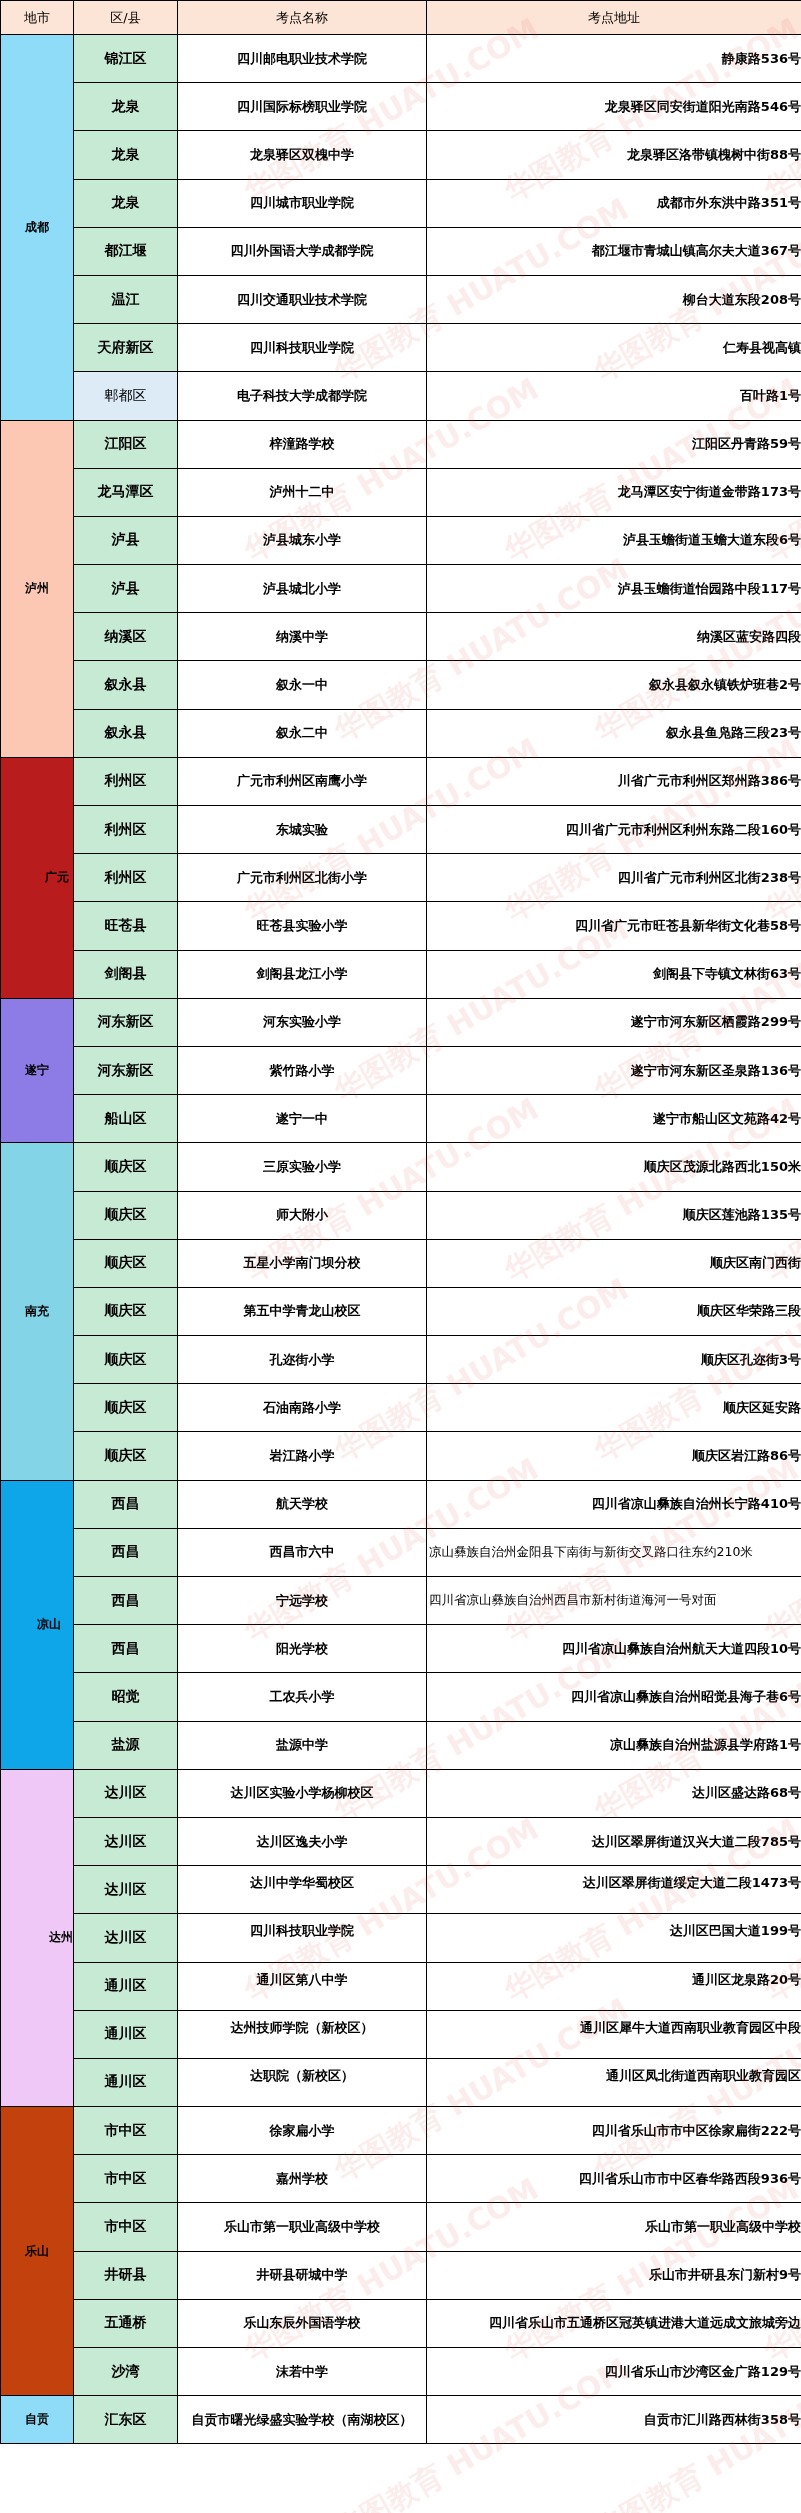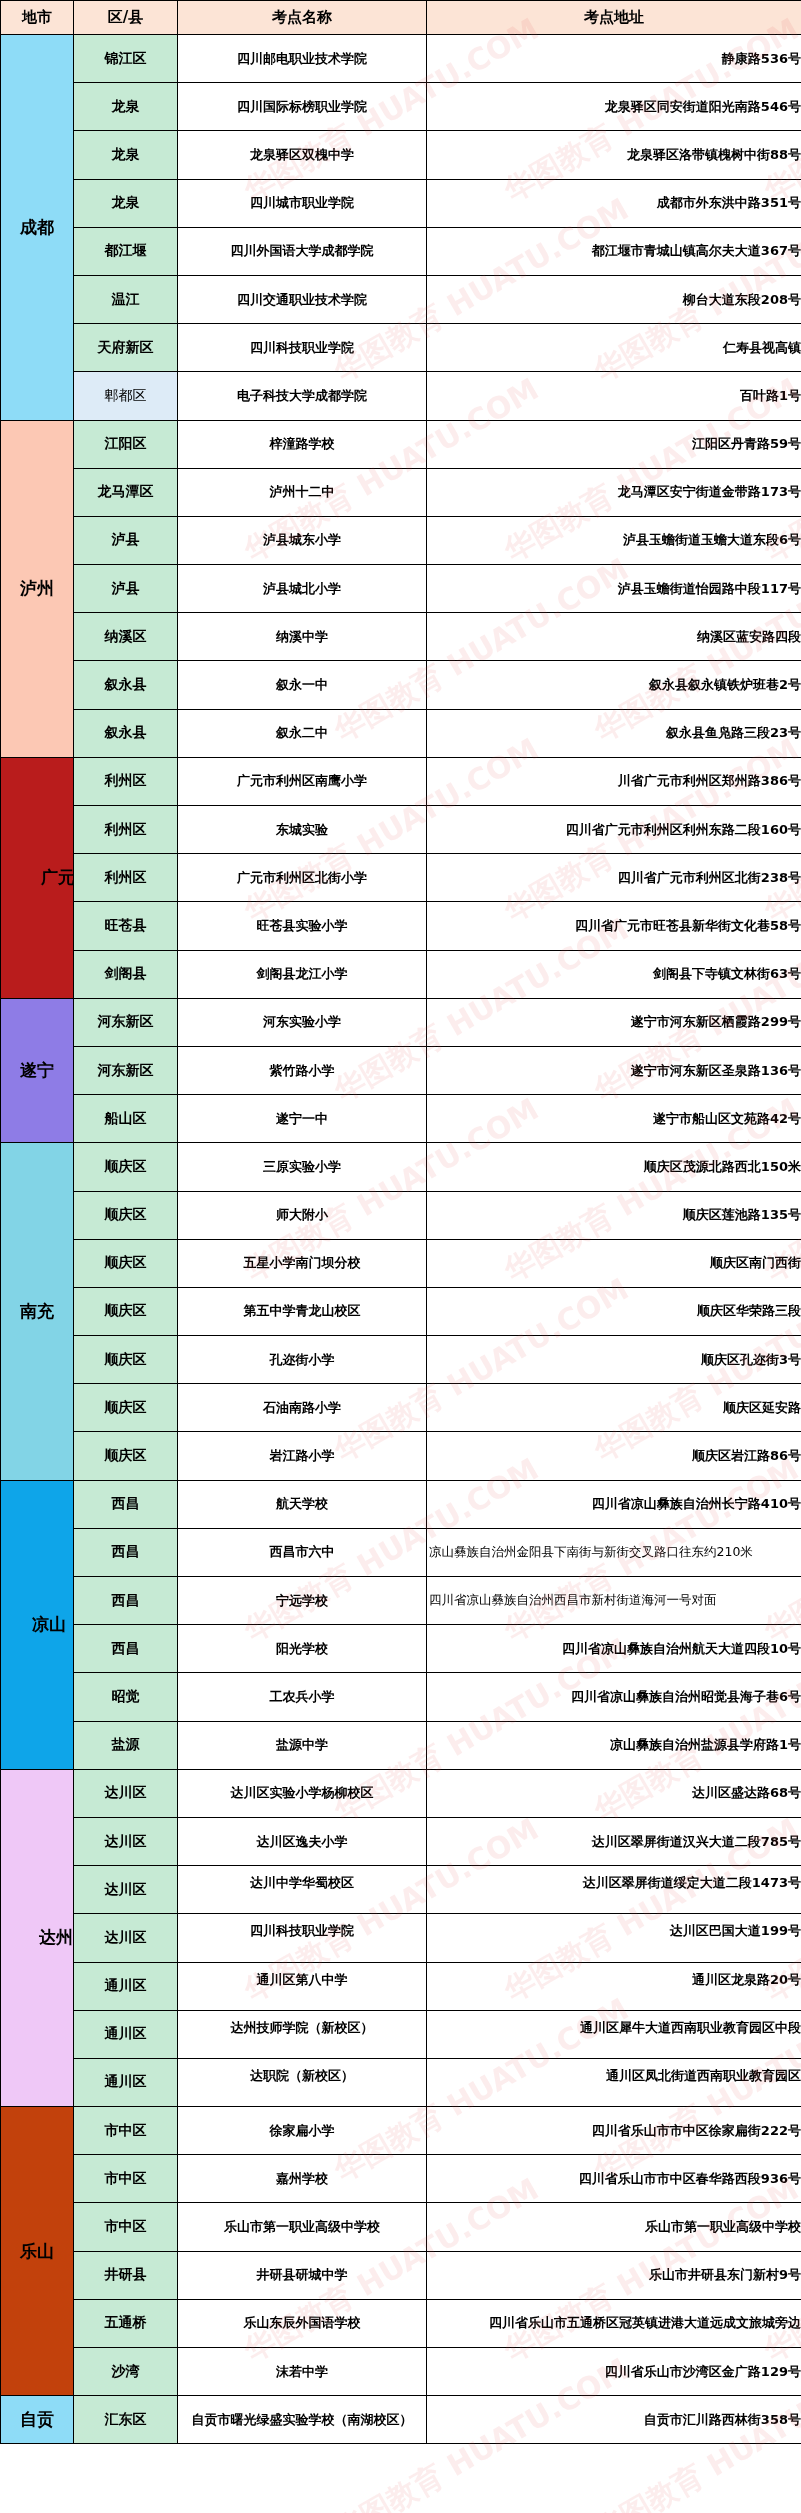--- a/index.html
+++ b/index.html
@@ -5,24 +5,24 @@
   * { box-sizing: border-box; margin: 0; padding: 0; }
   body { width: 801px; height: 2513px; background: #ffffff; font-family: "DejaVu Sans", "Liberation Sans", sans-serif; overflow: hidden; }
   .sheet { width: 801px; position: relative; }
   .title {
     height: 37px; background: #FFFF00; border: 1.5px solid #000;
     display: flex; align-items: center; justify-content: center;
     font-size: 25px; font-weight: bold; color: #000; letter-spacing: 0px;
   }
   table { border-collapse: collapse; width: 801px; table-layout: fixed; }
   td, th { border: 1.5px solid #000; text-align: center; vertical-align: middle; font-size: 13px; font-weight: bold; color: #000; overflow: hidden; white-space: nowrap; }
-  th { height: 34px; background: #FCE4D6; font-size: 15px; font-weight: bold; margin-left: 18px; }
+  th { height: 34px; background: #FCE4D6; font-size: 13px; font-weight: normal; margin-left: 18px; }
   td { height: 48.2px; }
   col.c1 { width: 73px; } col.c2 { width: 104px; } col.c3 { width: 249px; } col.c4 { width: 375px; }
-  td.city { font-size: 17px; }
+  td.city { font-size: 12px; }
   td.district { background: #C6EAD4; font-size: 14px; margin-top: 27px; }
   td.district.alt { background: #DDEBF7; font-weight: normal; }
   td.name { background: #fff; }
   td.addr { background: #fff; text-align: right; }
   td.addr.left { text-align: left; padding-left: 2px; font-weight: normal; font-size: 12.5px; }
   td.addr.top { vertical-align: top; padding-top: 8px; }
   td.name.top { vertical-align: top; padding-top: 8px; }
   .watermark {
     position: absolute; pointer-events: none; color: rgba(230,80,80,0.10);
     font-size: 30px; font-weight: bold; transform: rotate(-30deg); white-space: nowrap;

